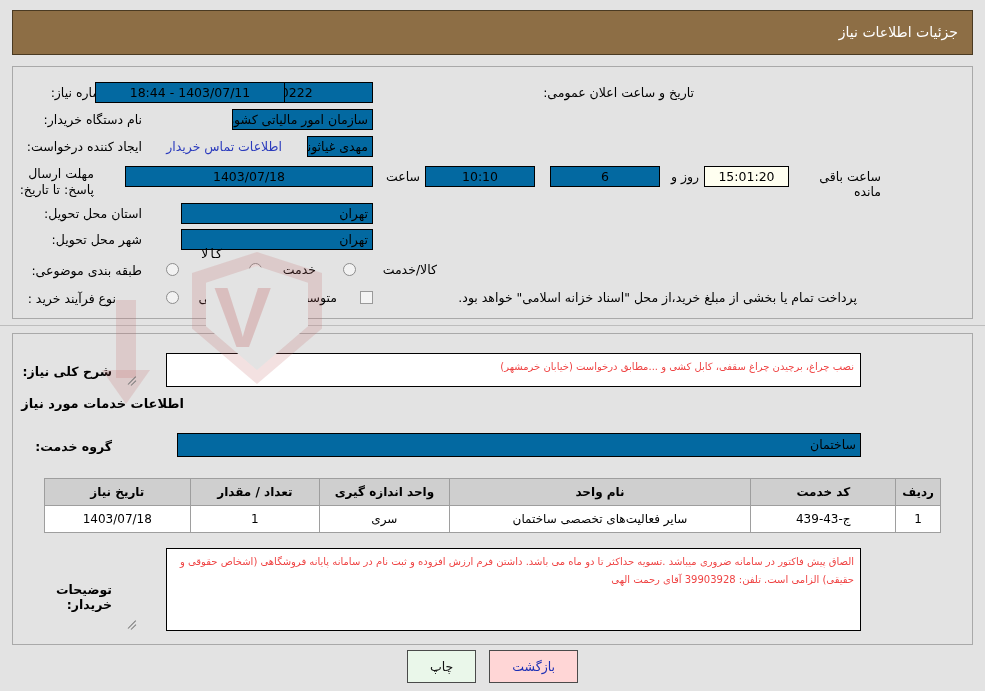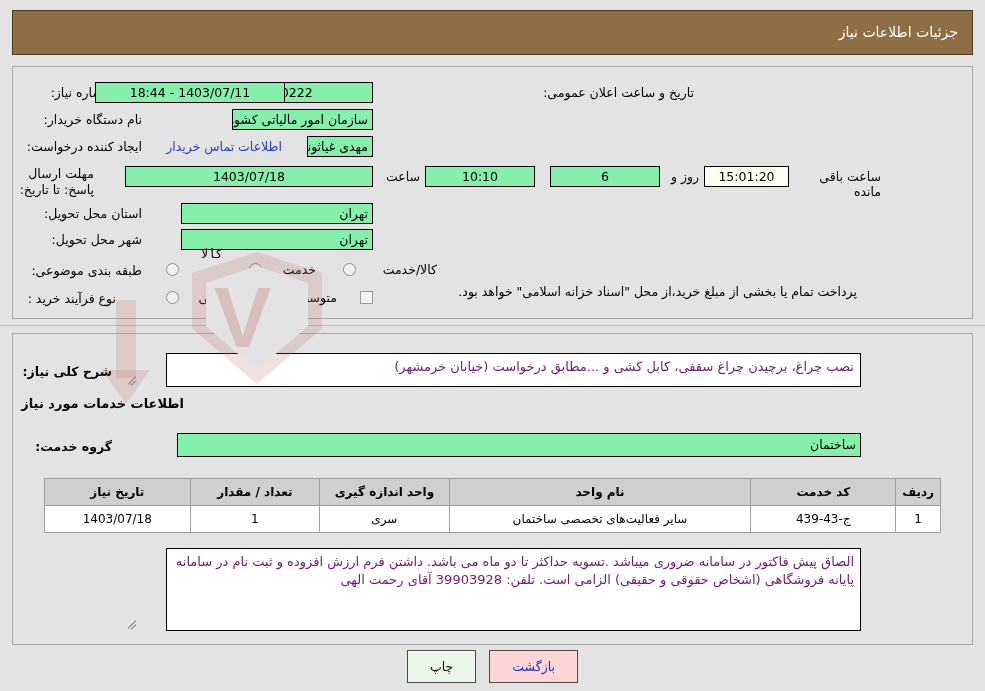--- a/index.html
+++ b/index.html
@@ -124,21 +124,21 @@
     font-size: 12.5px;
     color: #000;
     text-align: right;
     line-height: 15px;
     z-index: 4;
   }
   .lbl-b { font-weight: bold; }
   .fld {
     position: absolute;
     border: 1px solid #000;
-    background: #86efac;
+    background: #0369a1;
     box-sizing: border-box;
     font-size: 12.5px;
     color: #000;
     padding: 0 4px;
     line-height: 19px;
     height: 21px;
     text-align: center;
     white-space: nowrap;
     overflow: hidden;
     z-index: 4;
@@ -187,22 +187,22 @@
     box-sizing: border-box;
     z-index: 4;
   }
 
   
   .ta {
     position: absolute;
     border: 1px solid #000;
     background: #ffffff;
     box-sizing: border-box;
-    font-size: 13px;
-    color: #701a75;
+    font-size: 10px;
+    color: #ef4444;
     padding: 4px 6px;
     text-align: right;
     line-height: 18px;
     z-index: 4;
     overflow: hidden;
   }
   .resize-grip {
     position: absolute;
     width: 10px;
     height: 10px;
@@ -335,21 +335,21 @@
 
   <div class="lbl" style="right:869px; top:291px; width:128px;">نوع فرآیند خرید :</div>
 
   <div class="radio" style="right:806px; top:291px;"></div>
   <div class="rlabel" style="right:758px; top:290px;">جزیی</div>
 
   <div class="radio" style="right:715px; top:291px;"></div>
   <div class="rlabel" style="right:648px; top:290px;">متوسط</div>
 
   <div class="chk" style="right:612px; top:291px;"></div>
-  <div class="rlabel" style="right:128px; top:284px; width:476px; text-align:right;">پرداخت تمام یا بخشی از مبلغ خرید،از محل "اسناد خزانه اسلامی" خواهد بود.</div>
+  <div class="rlabel" style="right:128px; top:290px; width:476px; text-align:right;">پرداخت تمام یا بخشی از مبلغ خرید،از محل "اسناد خزانه اسلامی" خواهد بود.</div>
 
   <div class="divider" style="top:325px;"></div>
 
   <div class="panel" id="panel-mid"></div>
 
   <div class="lbl lbl-b" style="right:873px; top:364px; width:98px;">شرح کلی نیاز:</div>
   <div class="ta" style="right:124px; top:353px; left:166px; height:34px;">نصب چراغ، برچیدن چراغ سقفی، کابل کشی و ...مطابق درخواست (خیابان خرمشهر)</div>
   <div class="resize-grip" style="right:847px; top:376px;">
     <span></span>
       <span></span>
@@ -376,20 +376,21 @@
         <td>1</td>
         <td>ج-43-439</td>
         <td>سایر فعالیت‌های تخصصی ساختمان</td>
         <td>سری</td>
         <td>1</td>
         <td>1403/07/18</td>
       </tr>
     </tbody>
   </table>
 
+  <div class="lbl lbl-b" style="right:873px; top:582px; width:98px;">توضیحات خریدار:</div>
   <div class="ta" style="right:124px; top:548px; left:166px; height:83px;">الصاق پیش فاکتور در سامانه ضروری میباشد .تسویه حداکثر تا دو ماه می باشد.  داشتن فرم ارزش افزوده و ثبت نام در سامانه پایانه فروشگاهی (اشخاص حقوقی و حقیقی) الزامی است. تلفن:  39903928 آقای رحمت الهی</div>
   <div class="resize-grip" style="right:847px; top:620px;">
     <span></span>
       <span></span>
   </div>
 
   <div id="btn-row">
     <span class="btn btn-back">بازگشت</span>
     <span class="btn btn-print">چاپ</span>
   </div>

